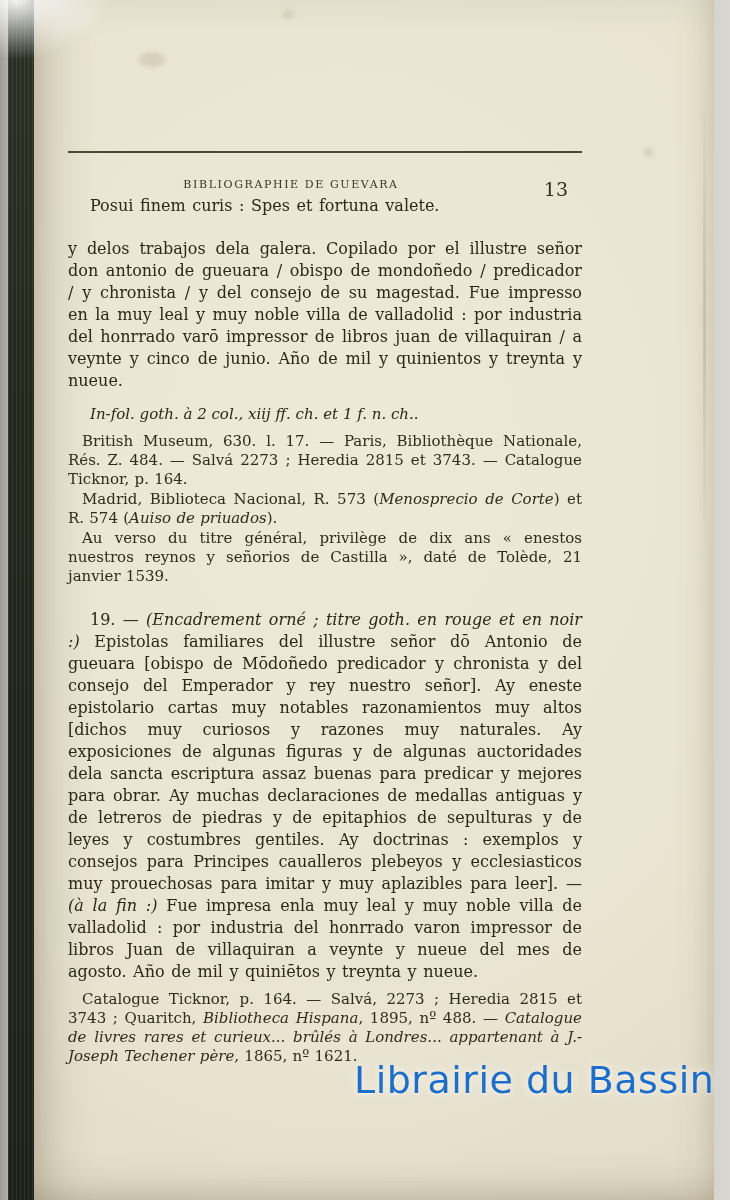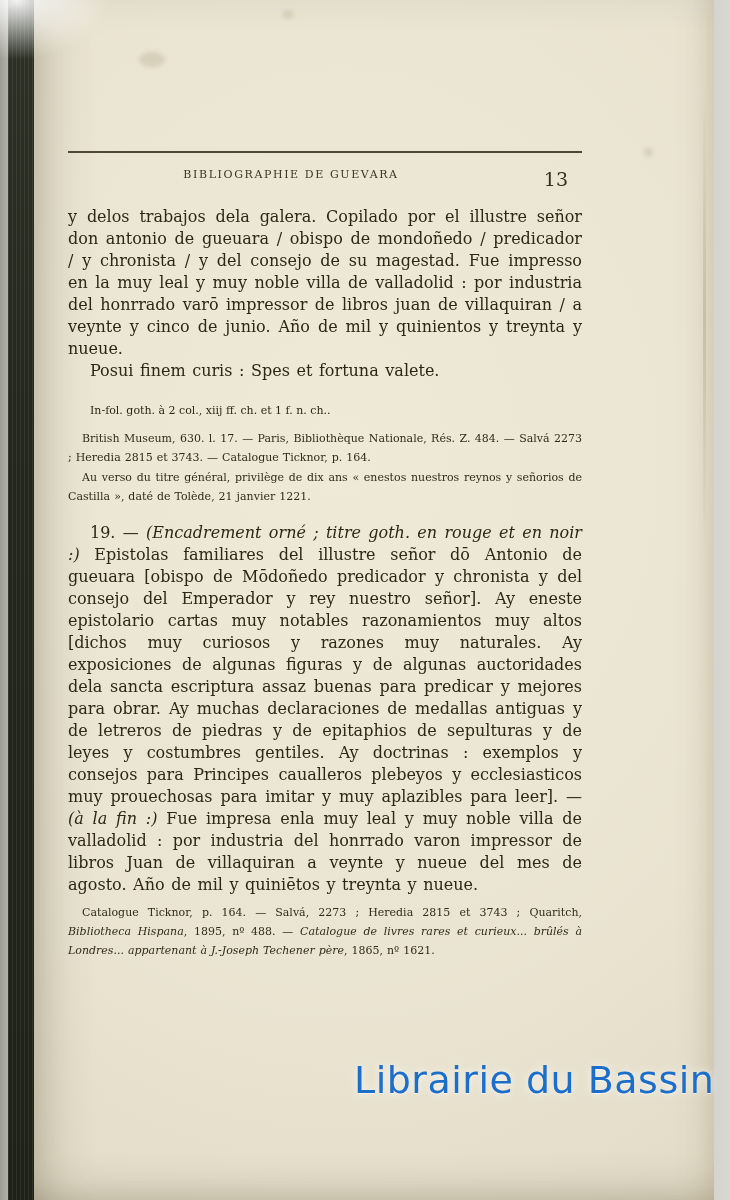--- a/index.html
+++ b/index.html
@@ -30,36 +30,36 @@
   .s1 { left:105px; top:52px; width:26px; height:15px; background:rgba(150,138,106,0.22); }
   .s2 { left:248px; top:10px; width:12px; height:9px;  background:rgba(140,128,98,0.18); }
   .s3 { left:610px; top:148px; width:9px;  height:9px;  background:rgba(140,128,98,0.20); }
   .crease { position:absolute; right:8px; top:90px; width:3px; height:460px;
     background:linear-gradient(180deg,transparent, rgba(118,104,68,0.22), transparent); }
 
   .textblock { position:absolute; left:34px; top:0; width:514px; color:#2e2717; }
 
   .rule { height:1.5px; background:#50473a; margin-top:151px; }
 
-  .running-head { position:relative; margin-top:15px; height:17px;
+  .running-head { position:relative; margin-top:25px; height:17px;
     text-align:center; padding-right:68px;
     font-size:11px; letter-spacing:1.6px; color:#3c3527; }
   .running-head .folio { position:absolute; right:14px; top:0;
     letter-spacing:0; font-size:19px; color:#352d1e; }
 
   p.body { font-size:16px; line-height:22px; text-align:justify;
            word-spacing:1.5px; color:#2e2717; }
   .p1 { margin-top:21px; }
   .posui { text-indent:22px; }
-  .collation { font-size:11px; line-height:22px;
-               text-indent:22px; margin-top:18px; color:#2e2717; }
+  .collation { font-style:italic; font-size:15px; line-height:22px;
+               text-indent:22px; margin-top:11px; color:#2e2717; }
   .refs { margin-top:7px; }
-  p.ref { font-size:11px; line-height:19px; text-align:justify;
+  p.ref { font-size:15px; line-height:19px; text-align:justify;
           text-indent:14px; color:#322b1c; margin-top:1px; word-spacing:0.5px; }
-  .entry19 { margin-top:16px; text-indent:22px; }
+  .entry19 { margin-top:23px; text-indent:22px; }
   .it { font-style:italic; }
 
   .watermark { position:absolute; left:320px; top:1058px;
     font-family:"DejaVu Sans", sans-serif; font-size:38px; letter-spacing:0.5px;
     color:#1d6ec9;
     text-shadow:0 1px 0 rgba(255,255,255,0.55), 0 0 10px rgba(255,255,255,0.85);
     white-space:nowrap; }
 </style>
 </head>
 <body>
@@ -77,29 +77,30 @@
 
     <div class="textblock">
 
       <div class="rule"></div>
 
       <div class="running-head">
         <span>BIBLIOGRAPHIE DE GUEVARA</span>
         <span class="folio">13</span>
       </div>
 
+      <p class="body posui">Posui finem curis : Spes et fortuna valete.</p>
+
       <p class="body p1">y delos trabajos dela galera. Copilado por el illustre señor don antonio de gueuara / obispo de mondoñedo / predicador / y chronista / y del consejo de su magestad. Fue impresso en la muy leal y muy noble villa de valladolid : por industria del honrrado varō impressor de libros juan de villaquiran / a veynte y cinco de junio. Año de mil y quinientos y treynta y nueue.</p>
-
-      <p class="body posui">Posui finem curis : Spes et fortuna valete.</p>
 
       <p class="collation">In-fol. goth. à 2 col., xiij ff. ch. et 1 f. n. ch..</p>
 
       <div class="refs">
         <p class="ref">British Museum, 630. l. 17. — Paris, Bibliothèque Nationale, Rés. Z. 484. — Salvá 2273 ; Heredia 2815 et 3743. — Catalogue Ticknor, p. 164.</p>
-        <p class="ref">Au verso du titre général, privilège de dix ans « enestos nuestros reynos y señorios de Castilla », daté de Tolède, 21 janvier 1221.</p>
+        <p class="ref"><span>Madrid, Biblioteca Nacional, R. 573 (</span><span class="it">Menosprecio de Corte</span><span>) et R. 574 (</span><span class="it">Auiso de priuados</span><span>).</span></p>
+        <p class="ref">Au verso du titre général, privilège de dix ans « enestos nuestros reynos y señorios de Castilla », daté de Tolède, 21 janvier 1539.</p>
       </div>
 
       <p class="body entry19"><span>19. — </span><span class="it">(Encadrement orné ; titre goth. en rouge et en noir :)</span><span> Epistolas familiares del illustre señor dō Antonio de gueuara [obispo de Mōdoñedo predicador y chronista y del consejo del Emperador y rey nuestro señor]. Ay eneste epistolario cartas muy notables razonamientos muy altos [dichos muy curiosos y razones muy naturales. Ay exposiciones de algunas figuras y de algunas auctoridades dela sancta escriptura assaz buenas para predicar y mejores para obrar. Ay muchas declaraciones de medallas antiguas y de letreros de piedras y de epitaphios de sepulturas y de leyes y costumbres gentiles. Ay doctrinas : exemplos y consejos para Principes caualleros plebeyos y ecclesiasticos muy prouechosas para imitar y muy aplazibles para leer]. — </span><span class="it">(à la fin :)</span><span> Fue impresa enla muy leal y muy noble villa de valladolid : por industria del honrrado varon impressor de libros Juan de villaquiran a veynte y nueue del mes de agosto. Año de mil y quiniētos y treynta y nueue.</span></p>
 
 
       <div class="refs">
         <p class="ref"><span>Catalogue Ticknor, p. 164. — Salvá, 2273 ; Heredia 2815 et 3743 ; Quaritch, </span><span class="it">Bibliotheca Hispana</span><span>, 1895, nº 488. — </span><span class="it">Catalogue de livres rares et curieux... brûlés à Londres... appartenant à J.-Joseph Techener père</span><span>, 1865, nº 1621.</span></p>
       </div>
 
     </div>

